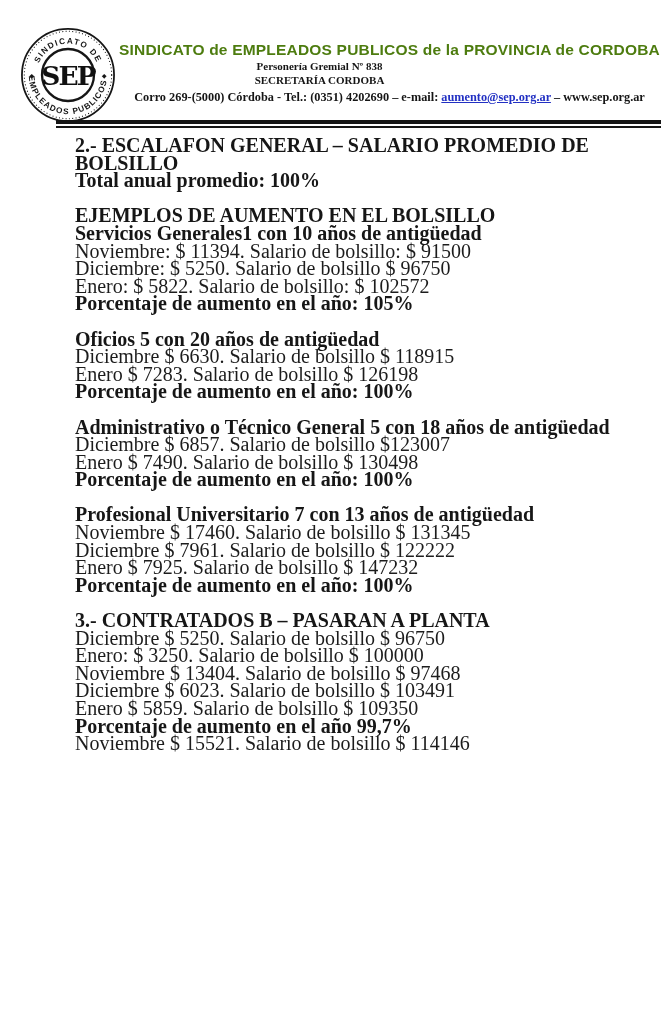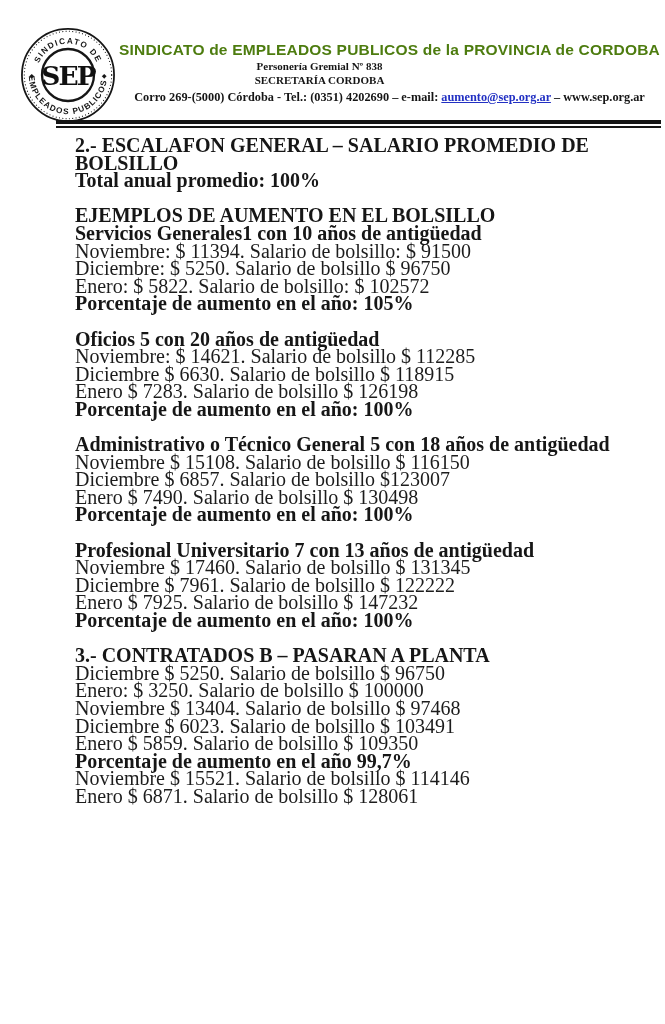--- a/index.html
+++ b/index.html
@@ -90,45 +90,42 @@
       <div class="section">
         <p class="line b">EJEMPLOS DE AUMENTO EN EL BOLSILLO</p>
         <p class="line b">Servicios Generales1 con 10 años de antigüedad</p>
         <p class="line">Noviembre: $ 11394. Salario de bolsillo: $ 91500</p>
         <p class="line">Diciembre: $ 5250. Salario de bolsillo $ 96750</p>
         <p class="line">Enero: $ 5822. Salario de bolsillo: $ 102572</p>
         <p class="line b">Porcentaje de aumento en el año: 105%</p>
       </div>
       <div class="section">
         <p class="line b">Oficios 5 con 20 años de antigüedad</p>
-        <p class="line">Noviembre: $ 14621. Salario de bolsillo $ 112285</p>
         <p class="line">Diciembre $ 6630. Salario de bolsillo $ 118915</p>
         <p class="line">Enero $ 7283. Salario de bolsillo $ 126198</p>
         <p class="line b">Porcentaje de aumento en el año: 100%</p>
       </div>
       <div class="section">
         <p class="line b">Administrativo o Técnico General 5 con 18 años de antigüedad</p>
-        <p class="line">Noviembre $ 15108. Salario de bolsillo $ 116150</p>
         <p class="line">Diciembre $ 6857. Salario de bolsillo $123007</p>
         <p class="line">Enero $ 7490. Salario de bolsillo $ 130498</p>
         <p class="line b">Porcentaje de aumento en el año: 100%</p>
       </div>
       <div class="section">
         <p class="line b">Profesional Universitario 7 con 13 años de antigüedad</p>
         <p class="line">Noviembre $ 17460. Salario de bolsillo $ 131345</p>
         <p class="line">Diciembre $ 7961. Salario de bolsillo $ 122222</p>
         <p class="line">Enero $ 7925. Salario de bolsillo $ 147232</p>
         <p class="line b">Porcentaje de aumento en el año: 100%</p>
       </div>
       <div class="section">
         <p class="line b">3.- CONTRATADOS B – PASARAN A PLANTA</p>
         <p class="line">Diciembre $ 5250. Salario de bolsillo $ 96750</p>
         <p class="line">Enero: $ 3250. Salario de bolsillo $ 100000</p>
         <p class="line">Noviembre $ 13404. Salario de bolsillo $ 97468</p>
         <p class="line">Diciembre $ 6023. Salario de bolsillo $ 103491</p>
         <p class="line">Enero $ 5859. Salario de bolsillo $ 109350</p>
         <p class="line b">Porcentaje de aumento en el año 99,7%</p>
         <p class="line">Noviembre $ 15521. Salario de bolsillo $ 114146</p>
-        <p class="line">Enero $ 6871. Salario de bolsillo $ 128061</p>
       </div>
     </div>
 
 </div>
 
 </body></html>

